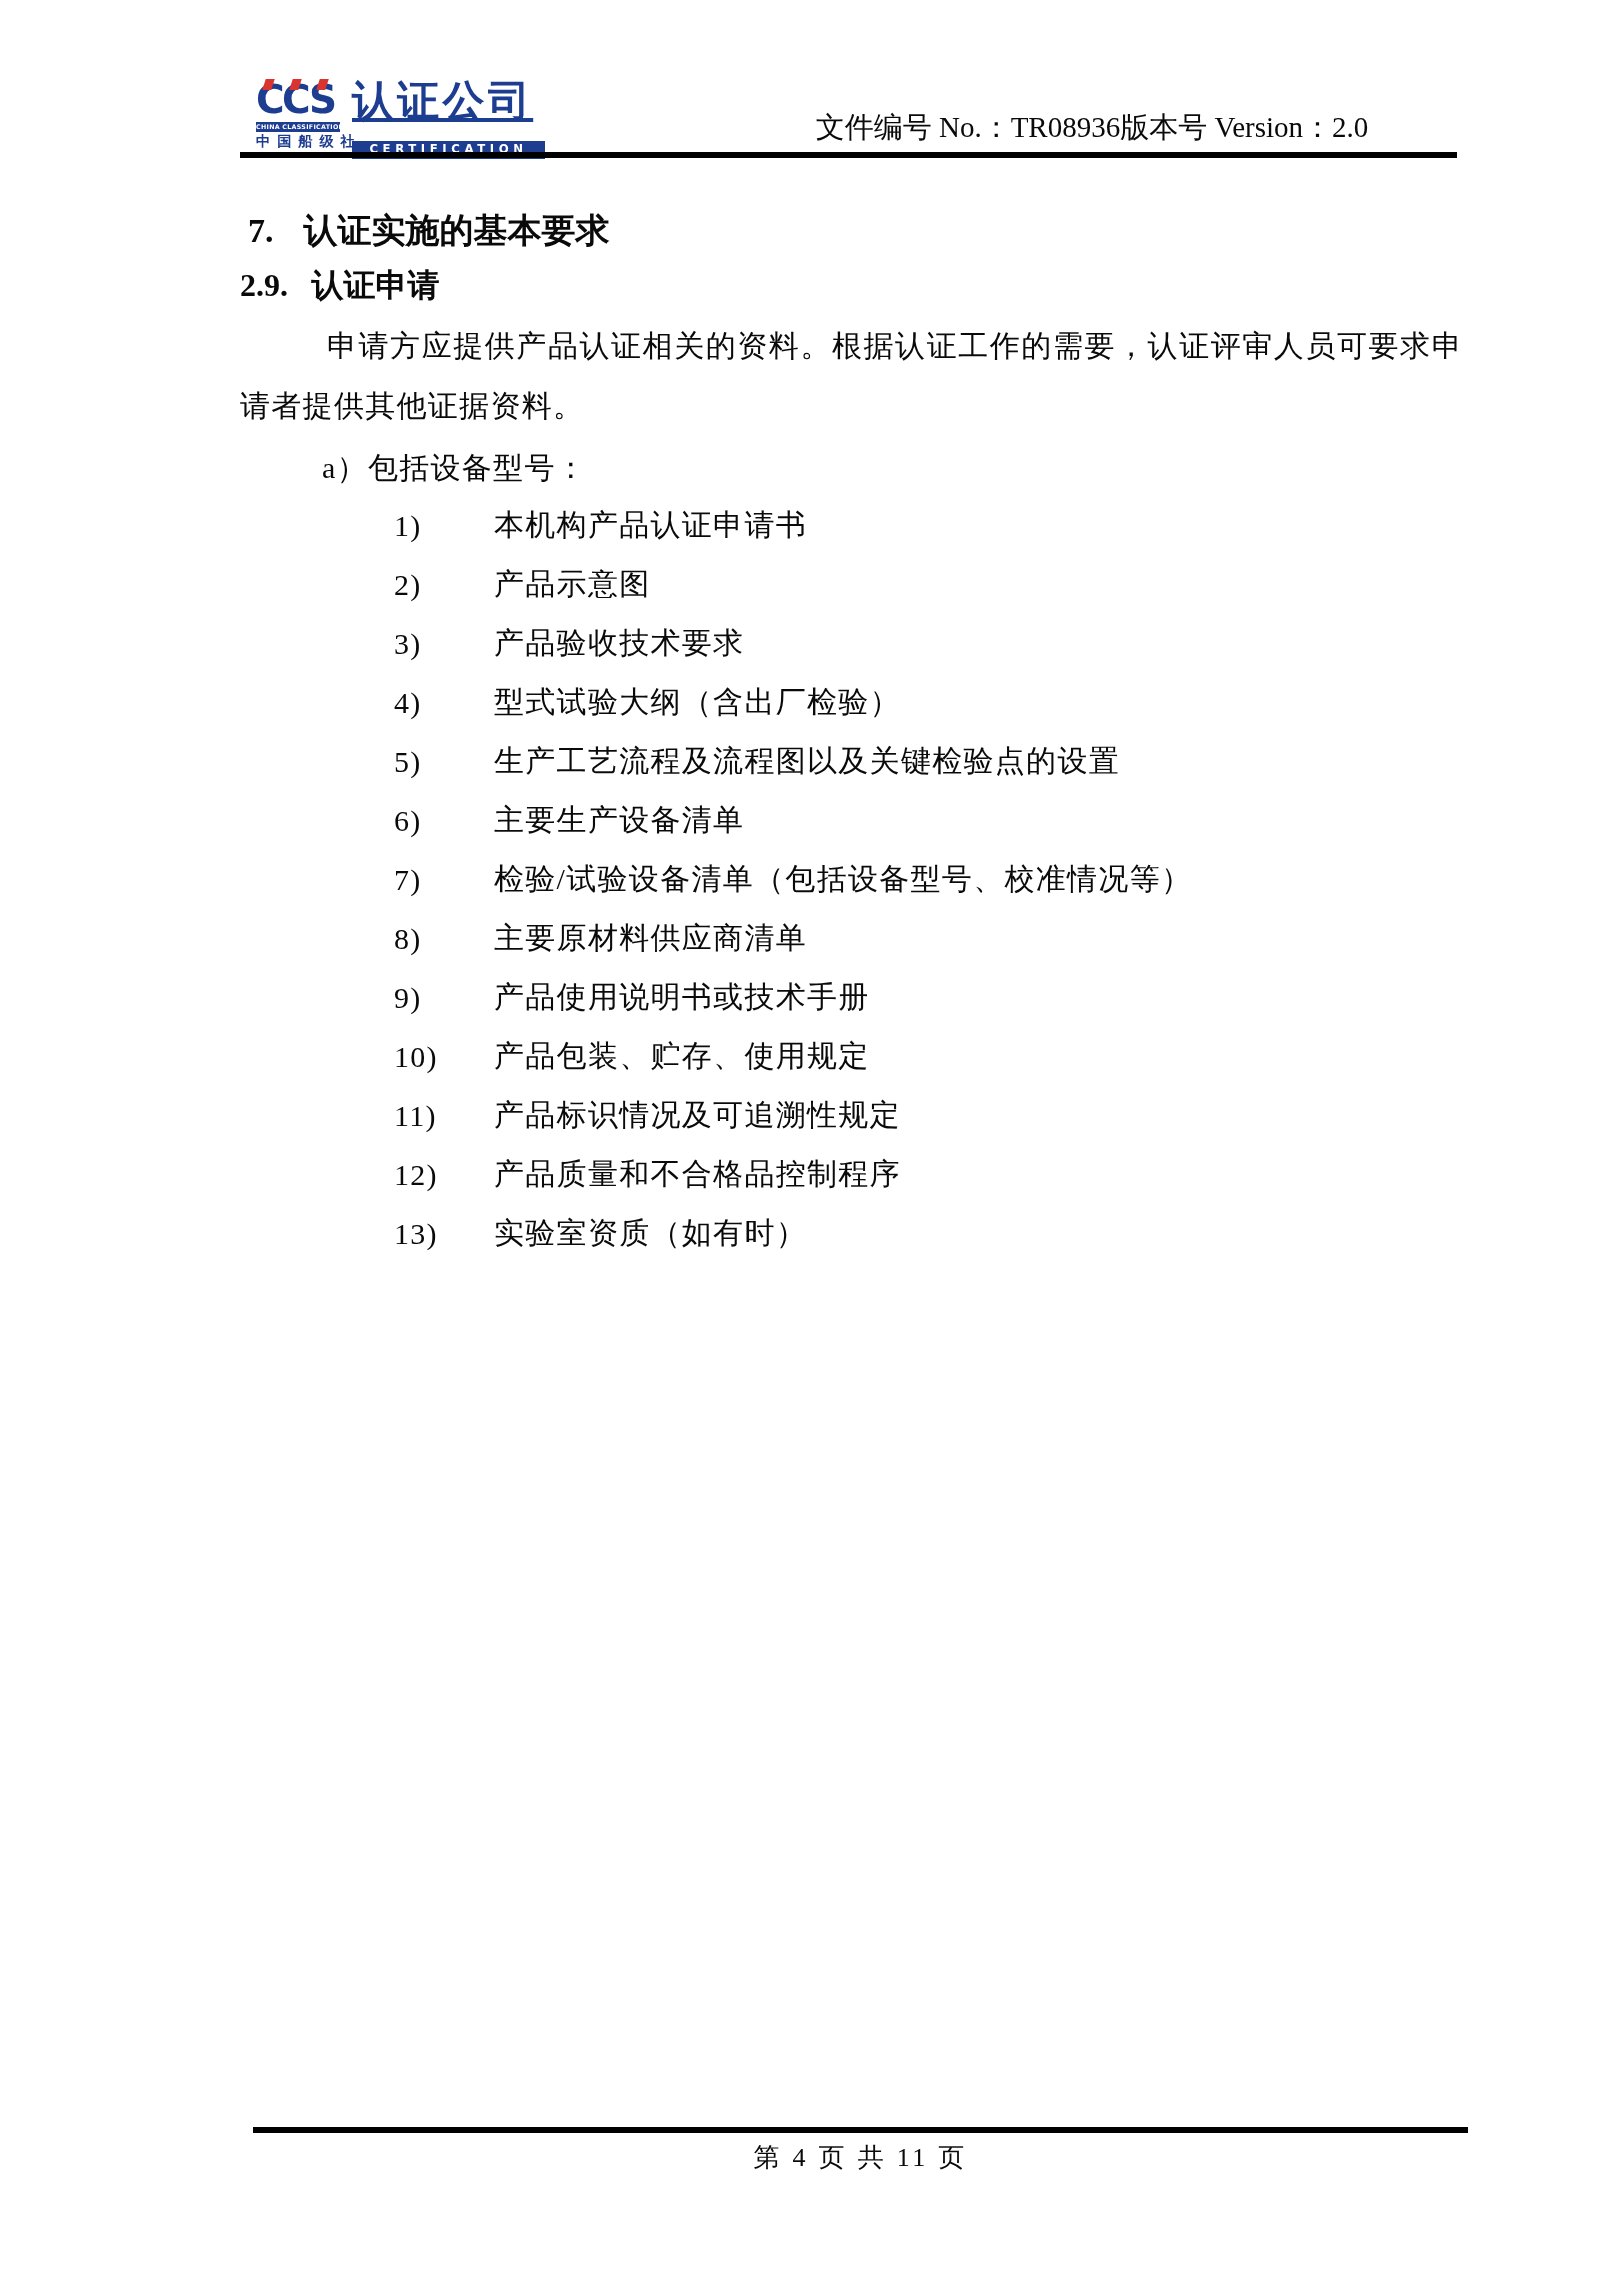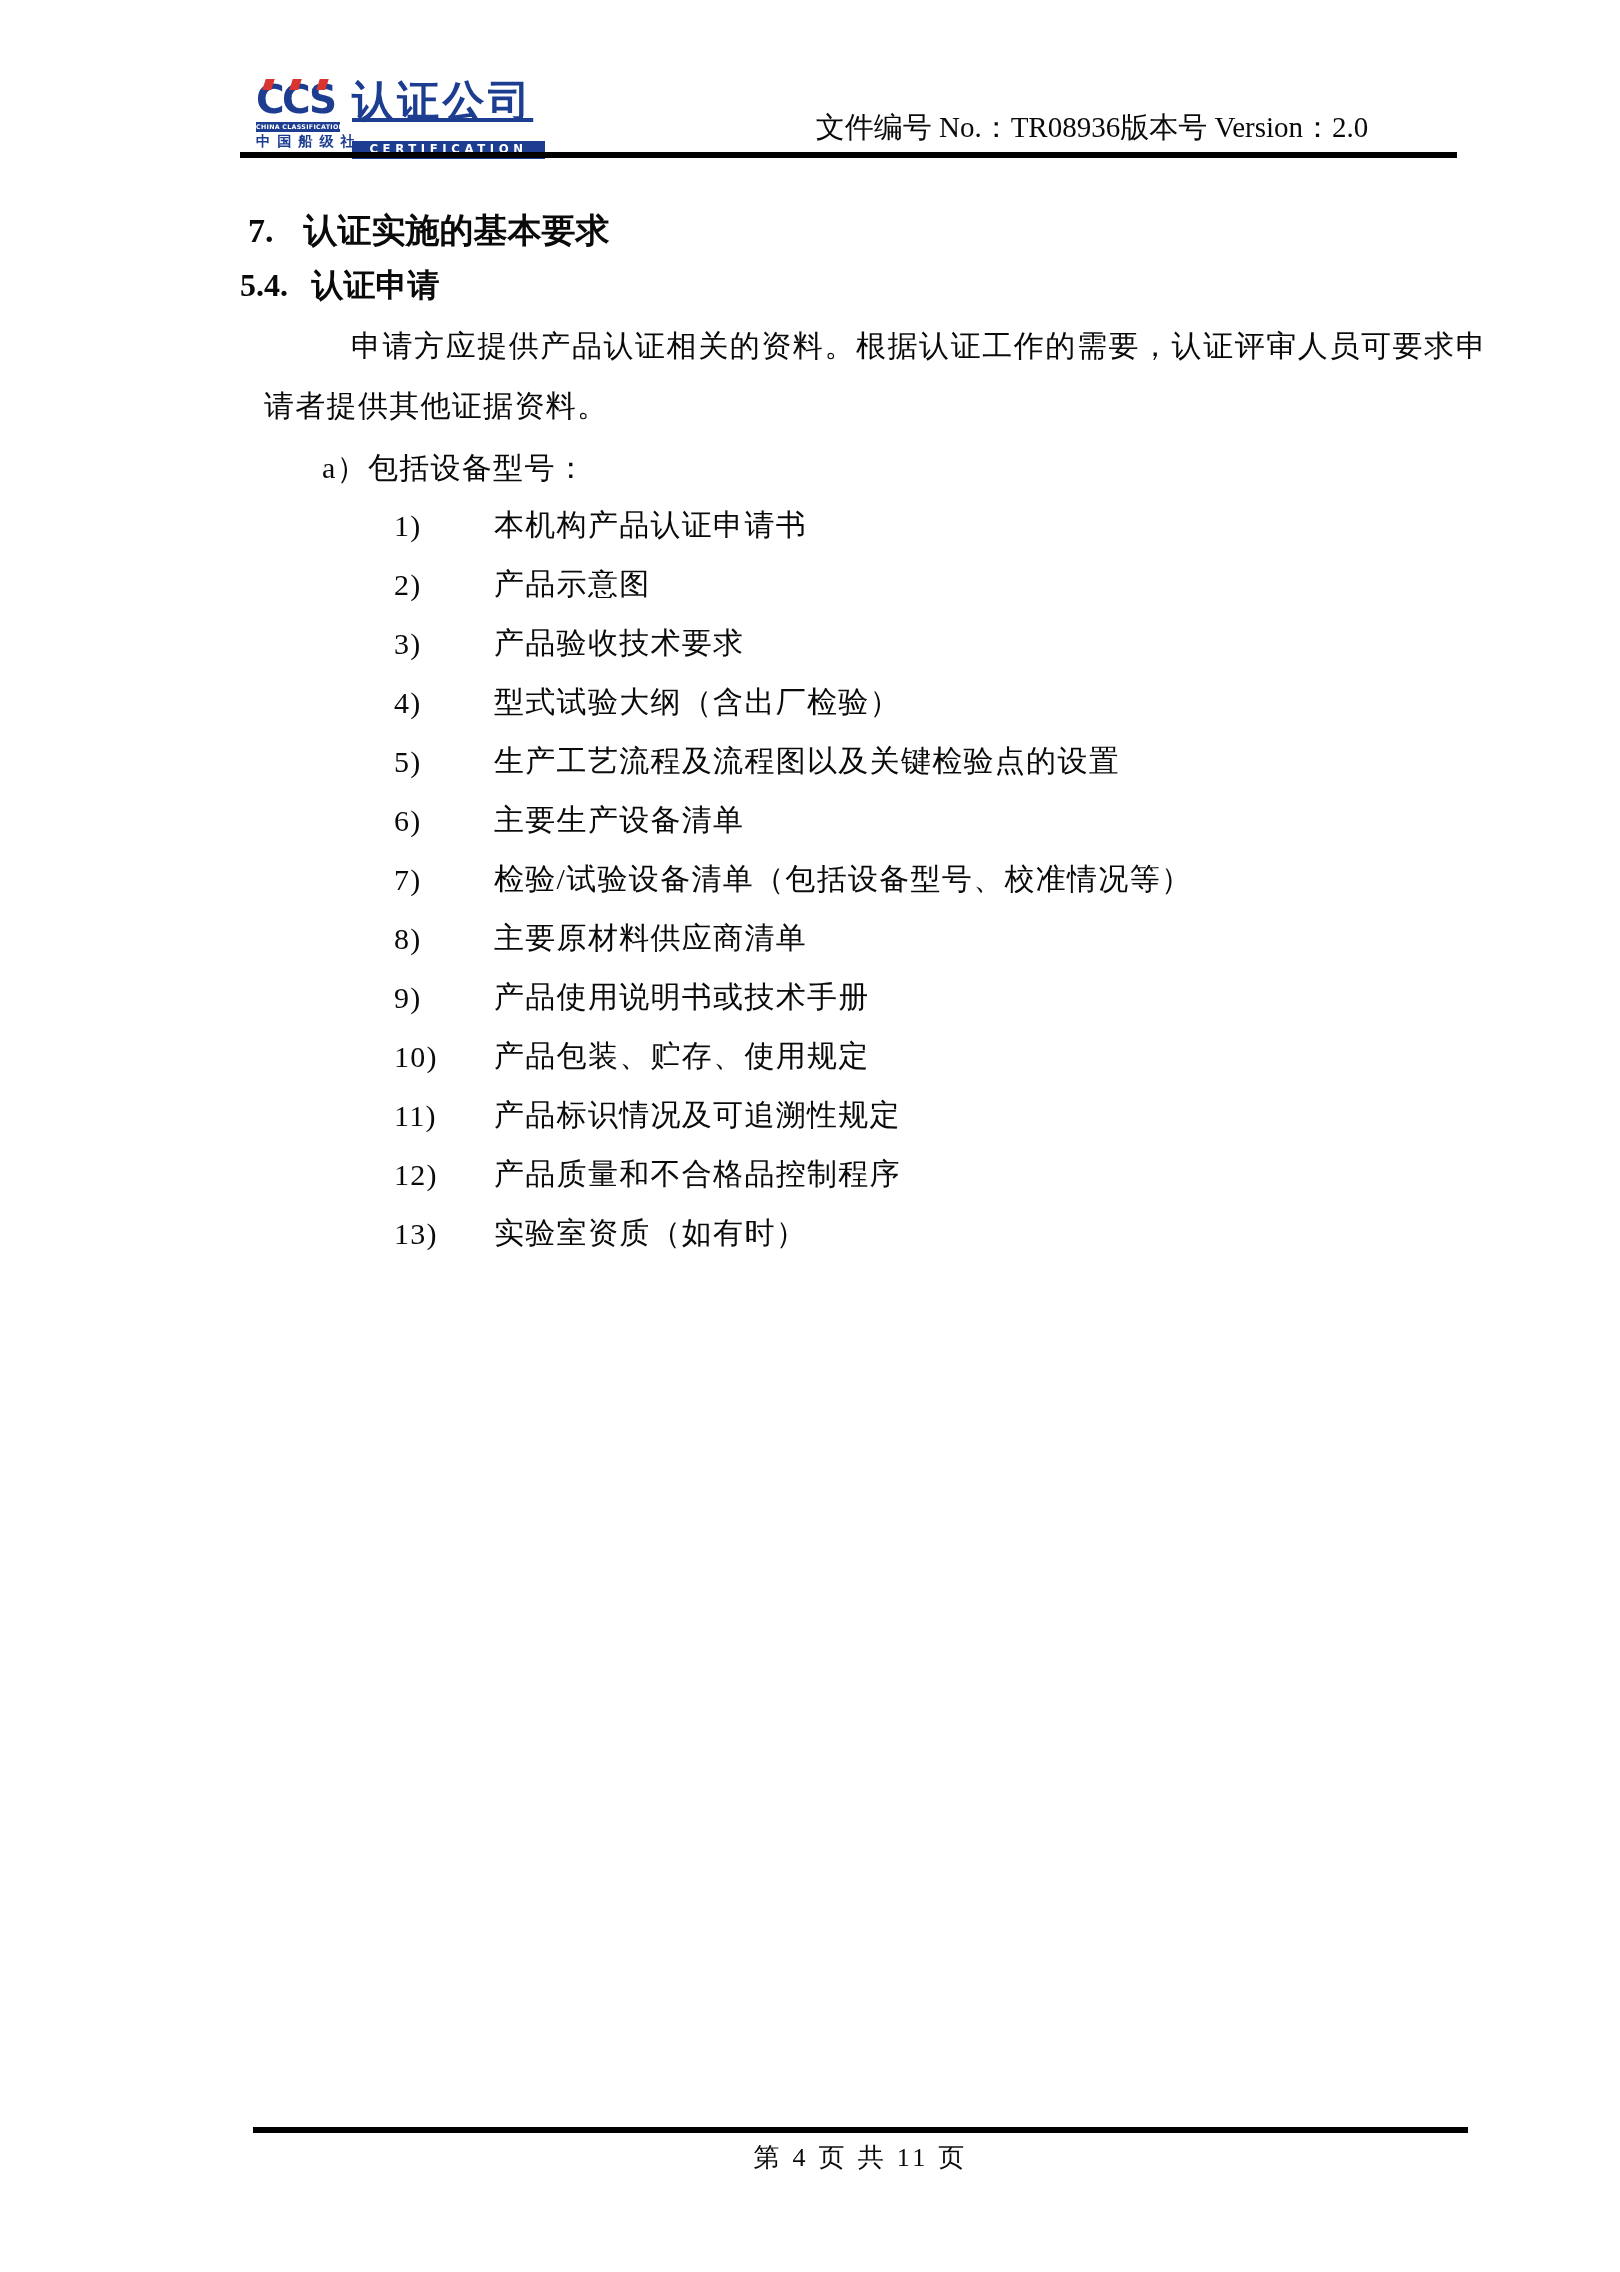--- a/index.html
+++ b/index.html
@@ -70,21 +70,21 @@
   .h1 .num{margin-right:30px;}
   .h2{
     position:absolute;left:240px;top:266px;
     font-size:32px;line-height:39px;font-weight:bold;white-space:nowrap;
   }
   .h2 .num{margin-right:23.4px;}
 
   .para{
     position:absolute;left:240px;top:316px;width:1223px;
     font-size:30px;line-height:60px;letter-spacing:1.3px;
-    text-align:justify;text-indent:87px;margin-left:24px;
+    text-align:justify;text-indent:87px;
   }
 
   .list-intro{
     position:absolute;left:322px;top:451px;
     font-size:30px;line-height:33px;letter-spacing:1.3px;white-space:nowrap;
   }
 
   .items{
     position:absolute;left:394px;top:496px;width:1089px;
     list-style:none;margin:0;padding:0;
@@ -124,21 +124,21 @@
     <span>文件编号 No.：TR08936</span>
     <span>版本号 Version：2.0</span>
   </div>
 
   <div class="header-rule"></div>
 
   <div class="h1">
     <span class="num">7.</span><span>认证实施的基本要求</span>
   </div>
   <div class="h2">
-    <span class="num">5.4.</span><span>认证申请</span>
+    <span class="num">2.9.</span><span>认证申请</span>
   </div>
 
   <div class="para">申请方应提供产品认证相关的资料。根据认证工作的需要，认证评审人员可要求申请者提供其他证据资料。</div>
 
   <div class="list-intro">a）包括设备型号：</div>
   <ol class="items">
       <li class="item">
       <span class="num">1)</span>
       <span class="txt">本机构产品认证申请书</span>
     </li>

